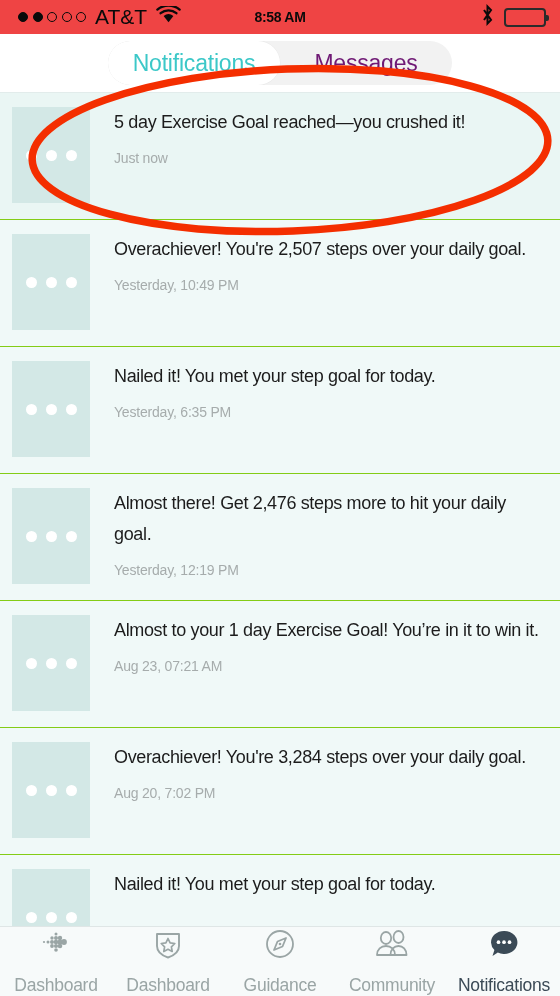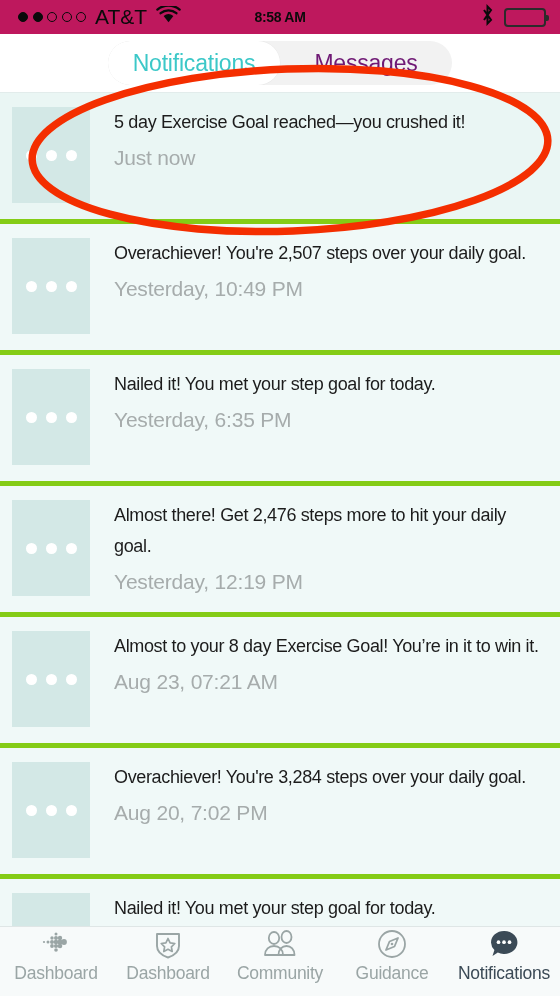--- a/index.html
+++ b/index.html
@@ -21,21 +21,21 @@
   }
 
   
   .status-bar {
     position: absolute;
     top: 0; left: 0;
     width: 560px;
     height: 34px;
     display: flex;
     align-items: center;
-    background: #be185d;
+    background: #ef4444;
     color: #0a0a0a;
     font-size: 21px;
     letter-spacing: -0.2px;
   }
   .status-left {
     display: flex;
     align-items: center;
     gap: 9px;
     padding-left: 18px;
     flex: 1 1 0;
@@ -138,21 +138,21 @@
     overflow: hidden;
     border-top: 1px solid #e2eceb;
   }
   .row {
     position: relative;
     display: flex;
     background: #f0f9f8;
     padding: 14px 0 16px 0;
     min-height: 125px;
   }
-  .row + .row { border-top: 5px solid #84cc16; }
+  .row + .row { border-top: 1px solid #84cc16; }
   .row.highlight { background: #eaf6f4; }
 
   .thumb {
     flex: 0 0 auto;
     width: 78px;
     height: 96px;
     margin-left: 12px;
     background: #d3e8e6;
     display: flex;
     align-items: center;
@@ -172,21 +172,21 @@
     min-width: 0;
   }
   .row-title {
     font-size: 18px;
     line-height: 31px;
     color: #1c1c1c;
     letter-spacing: -0.35px;
   }
   .row-time {
     margin-top: 7px;
-    font-size: 21px;
+    font-size: 14px;
     line-height: 26px;
     color: #a6acac;
     letter-spacing: -0.2px;
   }
 
   
   .annotation {
     position: absolute;
     top: 0; left: 0;
     width: 560px;
@@ -204,21 +204,21 @@
     background: #f7fafa;
     border-top: 1px solid #dfe6e6;
     display: flex;
     z-index: 20;
   }
   .tab {
     flex: 1 1 0;
     display: flex;
     flex-direction: column;
     align-items: center;
-    justify-content: flex-start;
+    justify-content: space-between;
     gap: 2px;
     cursor: pointer;
   }
   .tab-icon {
     height: 34px;
     display: flex;
     align-items: center;
     justify-content: center;
   }
   .tab-label {
@@ -323,21 +323,21 @@
       </div>
     </div>
 
     <div class="row">
       <div class="thumb">
         <span class="dot"></span>
           <span class="dot"></span>
           <span class="dot"></span>
       </div>
       <div class="row-body">
-        <div class="row-title">Almost to your 8 day Exercise Goal! You’re in it to win it.</div>
+        <div class="row-title">Almost to your 1 day Exercise Goal! You’re in it to win it.</div>
         <div class="row-time">Aug 23, 07:21 AM</div>
       </div>
     </div>
 
     <div class="row">
       <div class="thumb">
         <span class="dot"></span>
           <span class="dot"></span>
           <span class="dot"></span>
       </div>
@@ -396,43 +396,43 @@
         <svg width="32" height="32" viewBox="0 0 32 32">
           <path d="M5 6 h22 v12 c0 6 -5 9.5 -11 11.5 C10 27.5 5 24 5 18 Z" fill="none" stroke="#9aa5a5" stroke-width="1.9" stroke-linejoin="round"></path>
           <path d="M16 10.5 l2.1 4.3 4.7 0.7 -3.4 3.3 0.8 4.7 -4.2 -2.2 -4.2 2.2 0.8 -4.7 -3.4 -3.3 4.7 -0.7 Z" fill="none" stroke="#9aa5a5" stroke-width="1.7" stroke-linejoin="round"></path>
         </svg>
       </span>
       <span class="tab-label">Dashboard</span>
     </div>
 
     <div class="tab">
       <span class="tab-icon">
+        <svg width="32" height="32" viewBox="0 0 32 32">
+          <circle cx="16" cy="16" r="13" fill="none" stroke="#9aa5a5" stroke-width="1.8"></circle>
+          <path d="M22 10 L18.5 18.5 L10 22 L13.5 13.5 Z" fill="none" stroke="#9aa5a5" stroke-width="1.8" stroke-linejoin="round"></path>
+          <circle cx="16" cy="16" r="1.3" fill="#9aa5a5"></circle>
+        </svg>
+      </span>
+      <span class="tab-label">Guidance</span>
+    </div>
+
+    <div class="tab">
+      <span class="tab-icon">
         <svg width="40" height="30" viewBox="0 0 40 30">
           <g fill="none" stroke="#9aa5a5" stroke-width="1.8" stroke-linejoin="round">
             <ellipse cx="14" cy="9" rx="5.2" ry="6"></ellipse>
             <path d="M5 26 c0 -5.5 4 -9 9 -9 s9 3.5 9 9 Z"></path>
             <ellipse cx="26.5" cy="8" rx="5" ry="6"></ellipse>
             <path d="M18.5 26 c0 -5.5 3.6 -9 8 -9 s8 3.5 8 9 Z"></path>
           </g>
         </svg>
       </span>
       <span class="tab-label">Community</span>
     </div>
 
-    <div class="tab">
-      <span class="tab-icon">
-        <svg width="32" height="32" viewBox="0 0 32 32">
-          <circle cx="16" cy="16" r="13" fill="none" stroke="#9aa5a5" stroke-width="1.8"></circle>
-          <path d="M22 10 L18.5 18.5 L10 22 L13.5 13.5 Z" fill="none" stroke="#9aa5a5" stroke-width="1.8" stroke-linejoin="round"></path>
-          <circle cx="16" cy="16" r="1.3" fill="#9aa5a5"></circle>
-        </svg>
-      </span>
-      <span class="tab-label">Guidance</span>
-    </div>
-
     <div class="tab active">
       <span class="tab-icon">
         <svg width="34" height="32" viewBox="0 0 34 32">
           <path d="M17 3 a13 11.5 0 1 1 -6.2 21.4 l-5.3 3.6 1.9 -5.9 A11.4 11.4 0 0 1 4 14.5 13 11.5 0 0 1 17 3 Z" fill="#3b4a56"></path>
           <circle cx="11.5" cy="14.2" r="1.85" fill="#ffffff"></circle>
           <circle cx="17" cy="14.2" r="1.85" fill="#ffffff"></circle>
           <circle cx="22.5" cy="14.2" r="1.85" fill="#ffffff"></circle>
         </svg>
       </span>
       <span class="tab-label">Notifications</span>

